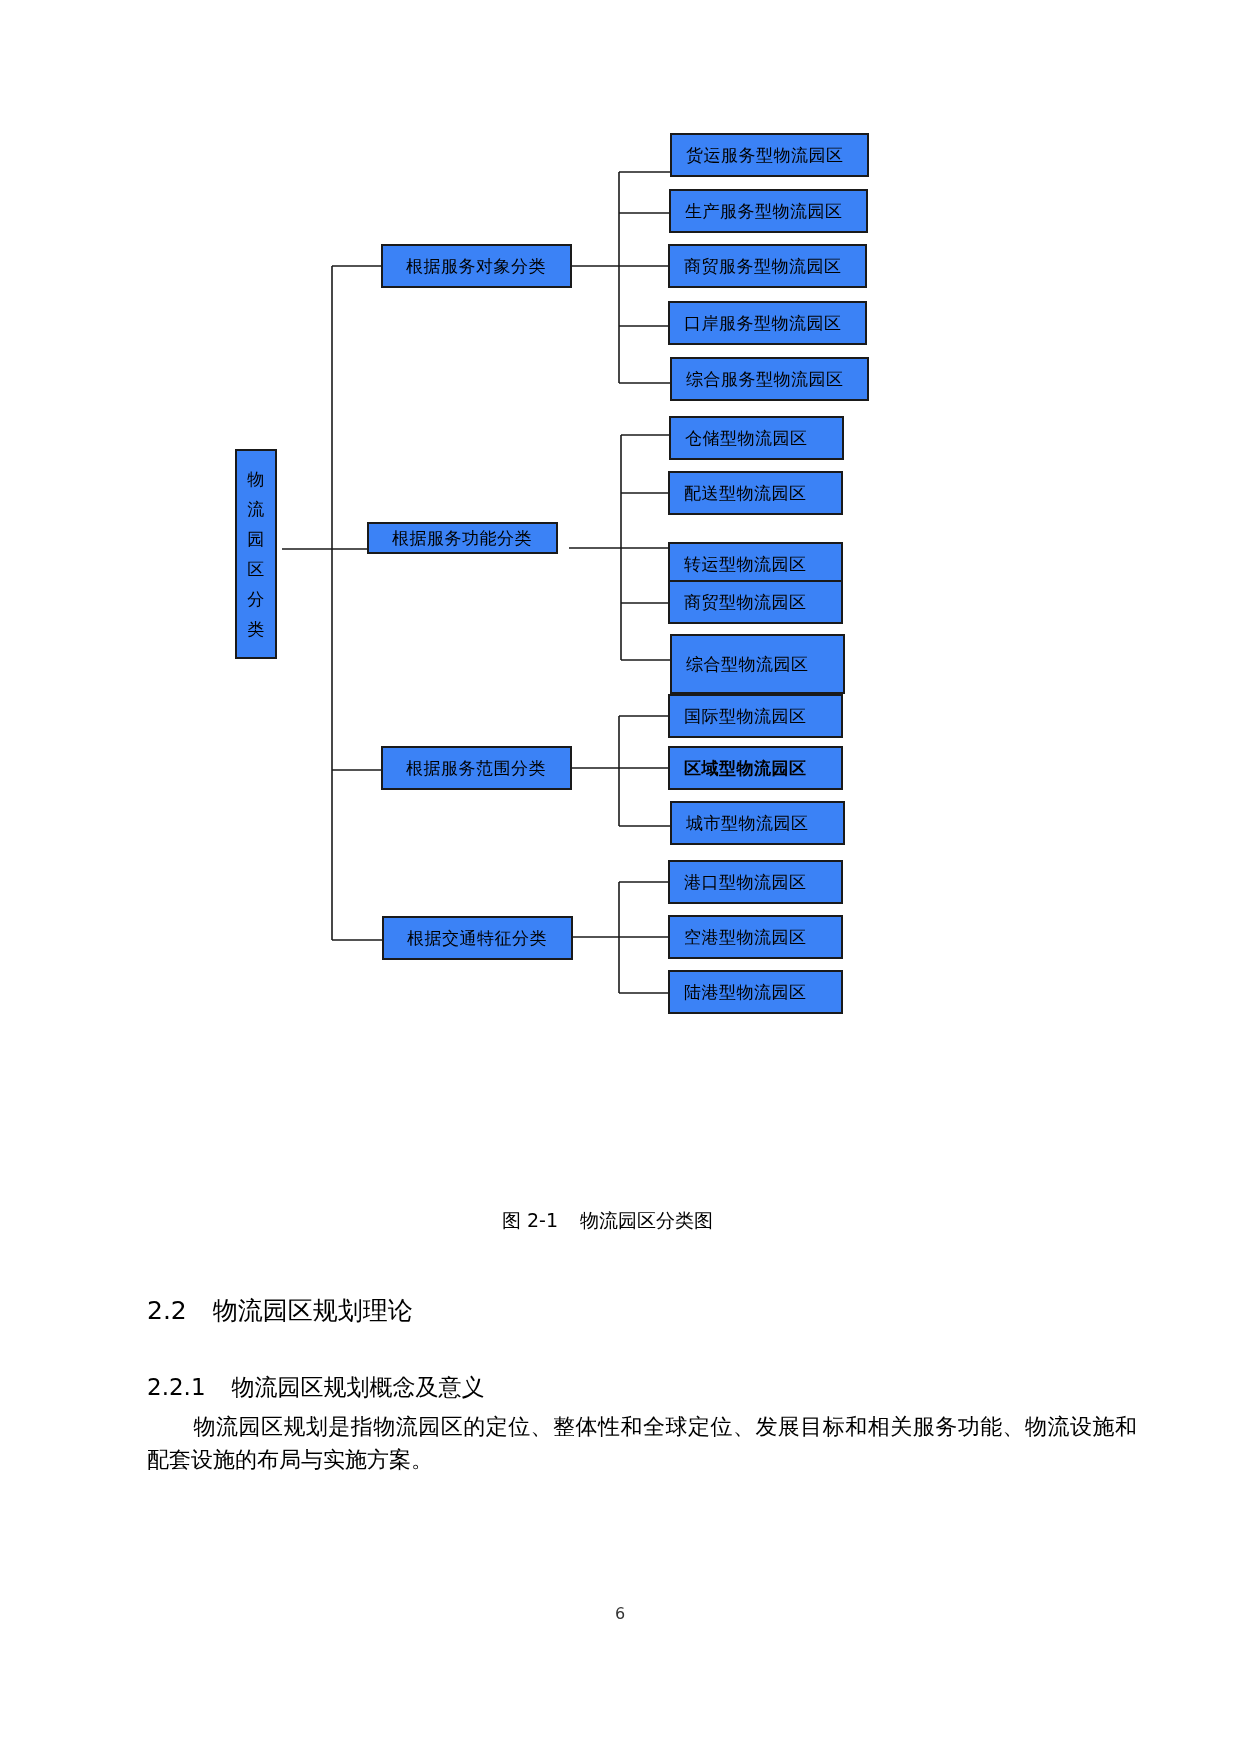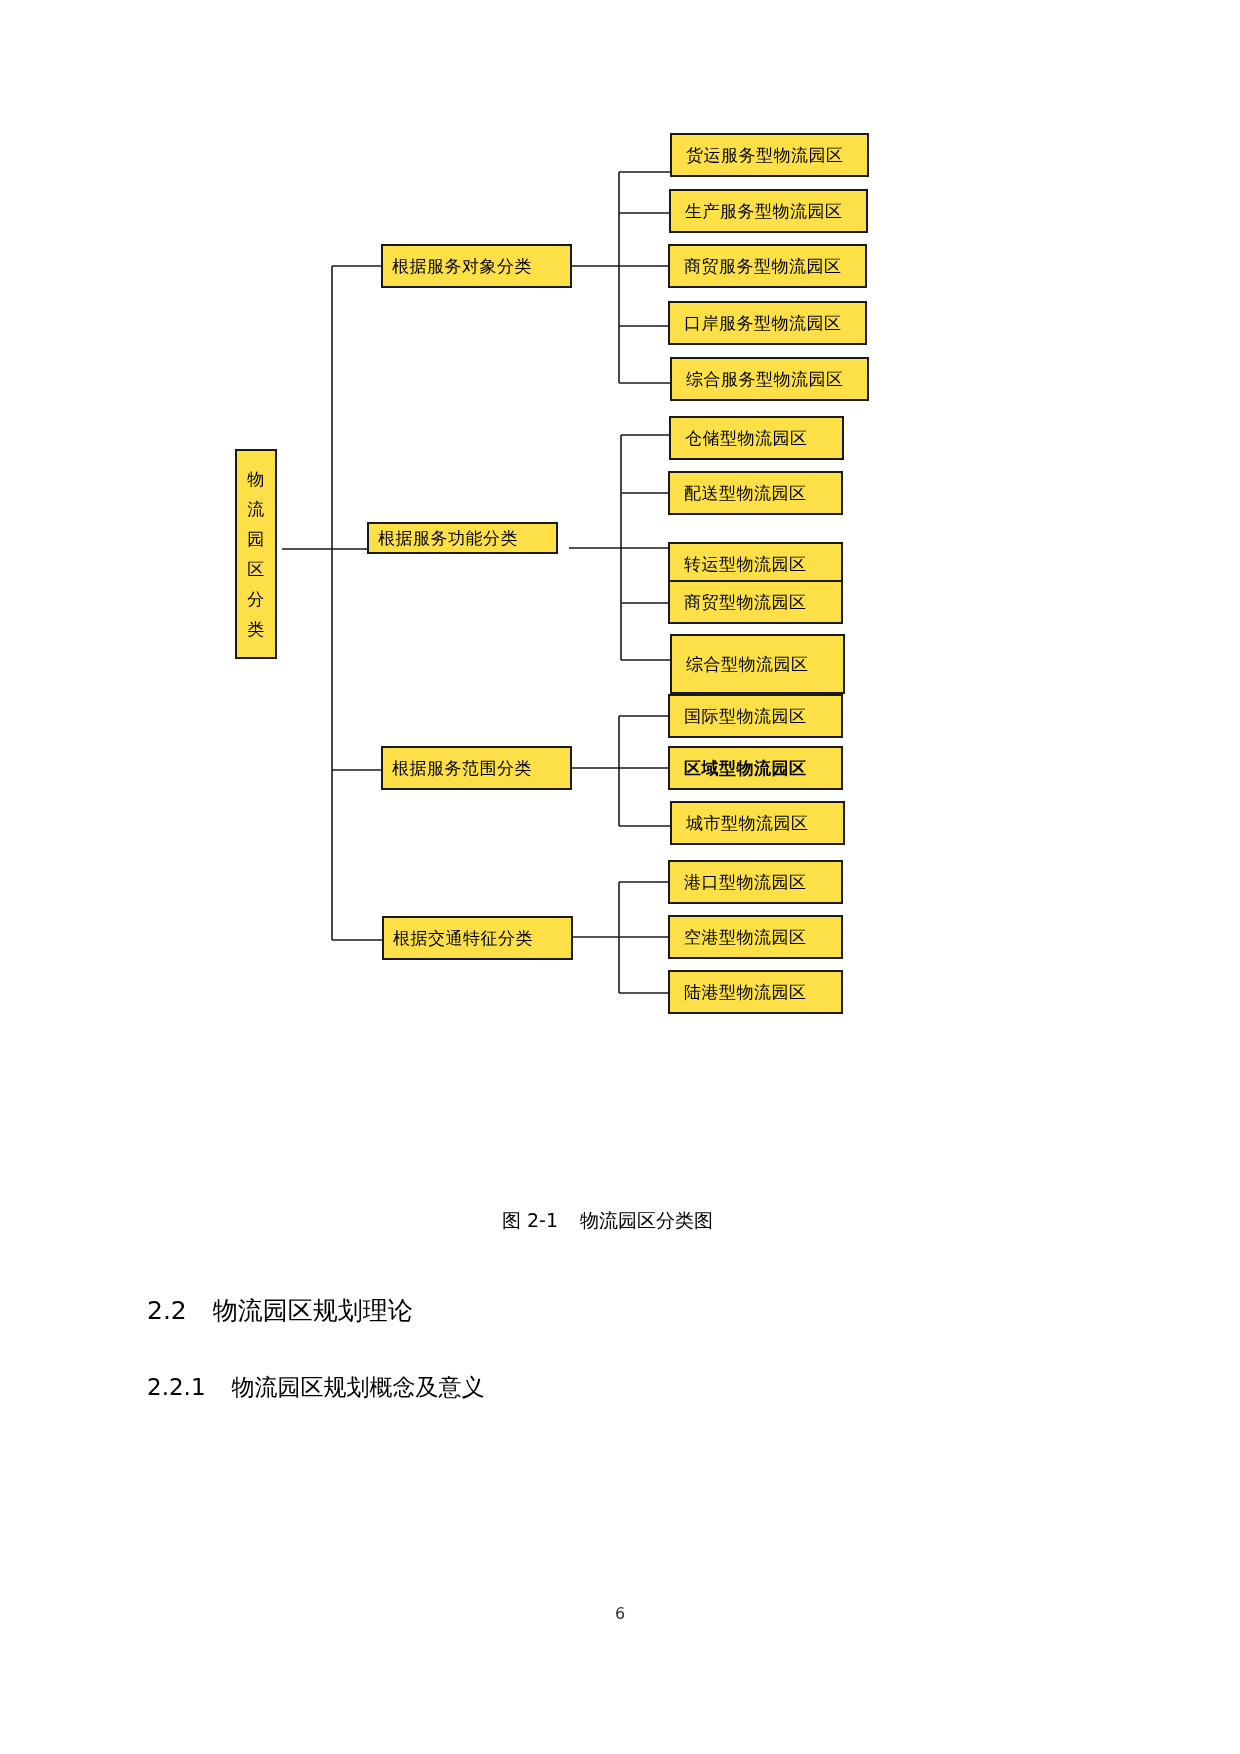--- a/index.html
+++ b/index.html
@@ -1,22 +1,22 @@
 <!DOCTYPE html>
 <html><head>
   <meta charset="utf-8">
   <style>
     html, body { margin: 0; padding: 0; background: #ffffff; }
     body { width: 1240px; height: 1754px; position: relative; overflow: hidden;
            font-family: "DejaVu Sans", "Liberation Sans", sans-serif; color: #000; }
     .page { position: absolute; left: 0; top: 0; width: 1240px; height: 1754px; }
     svg.lines { position: absolute; left: 0; top: 0; width: 1240px; height: 1754px; }
-    .box { position: absolute; box-sizing: border-box; border: 2px solid #1a1a1a; background: #fde047;
+    .box { position: absolute; box-sizing: border-box; border: 2px solid #1a1a1a; background: #3b82f6;
            display: flex; align-items: center; font-size: 17px; letter-spacing: 0.5px; white-space: nowrap; }
-    .box.mid { padding-left: 9px; }
+    .box.mid { padding-left: 23px; }
     .box.leaf { padding-left: 14px; }
     .box.root { flex-direction: column; justify-content: center; align-items: center; padding: 0; }
     .root-char { display: block; font-size: 17px; line-height: 30px; }
     .caption { position: absolute; left: 0; width: 1215px; top: 1208px; text-align: center;
                font-size: 19px; }
     .caption .gap { display: inline-block; width: 22px; }
     .h2 { position: absolute; left: 147px; top: 1294px; font-size: 25px; }
     .h3 { position: absolute; left: 147px; top: 1372px; font-size: 23px; }
     .num { display: inline-block; margin-right: 26px; }
     .para { position: absolute; left: 147px; width: 990px; font-family: "DejaVu Serif", "Liberation Serif", serif;
@@ -106,16 +106,19 @@
   </div>
 
   <div class="h2">
     <span class="num">2.2</span><span>物流园区规划理论</span>
   </div>
 
   <div class="h3">
     <span class="num">2.2.1</span><span>物流园区规划概念及意义</span>
   </div>
 
+  <div class="para p1">
+    <span class="indent"></span><span>物流园区规划是指物流园区的定位、整体性和全球定位、发展目标和相关服务功能、物流设施和配套设施的布局与实施方案。</span>
+  </div>
 
   <div class="pageno">6</div>
 
 </div>
 
 </body></html>

